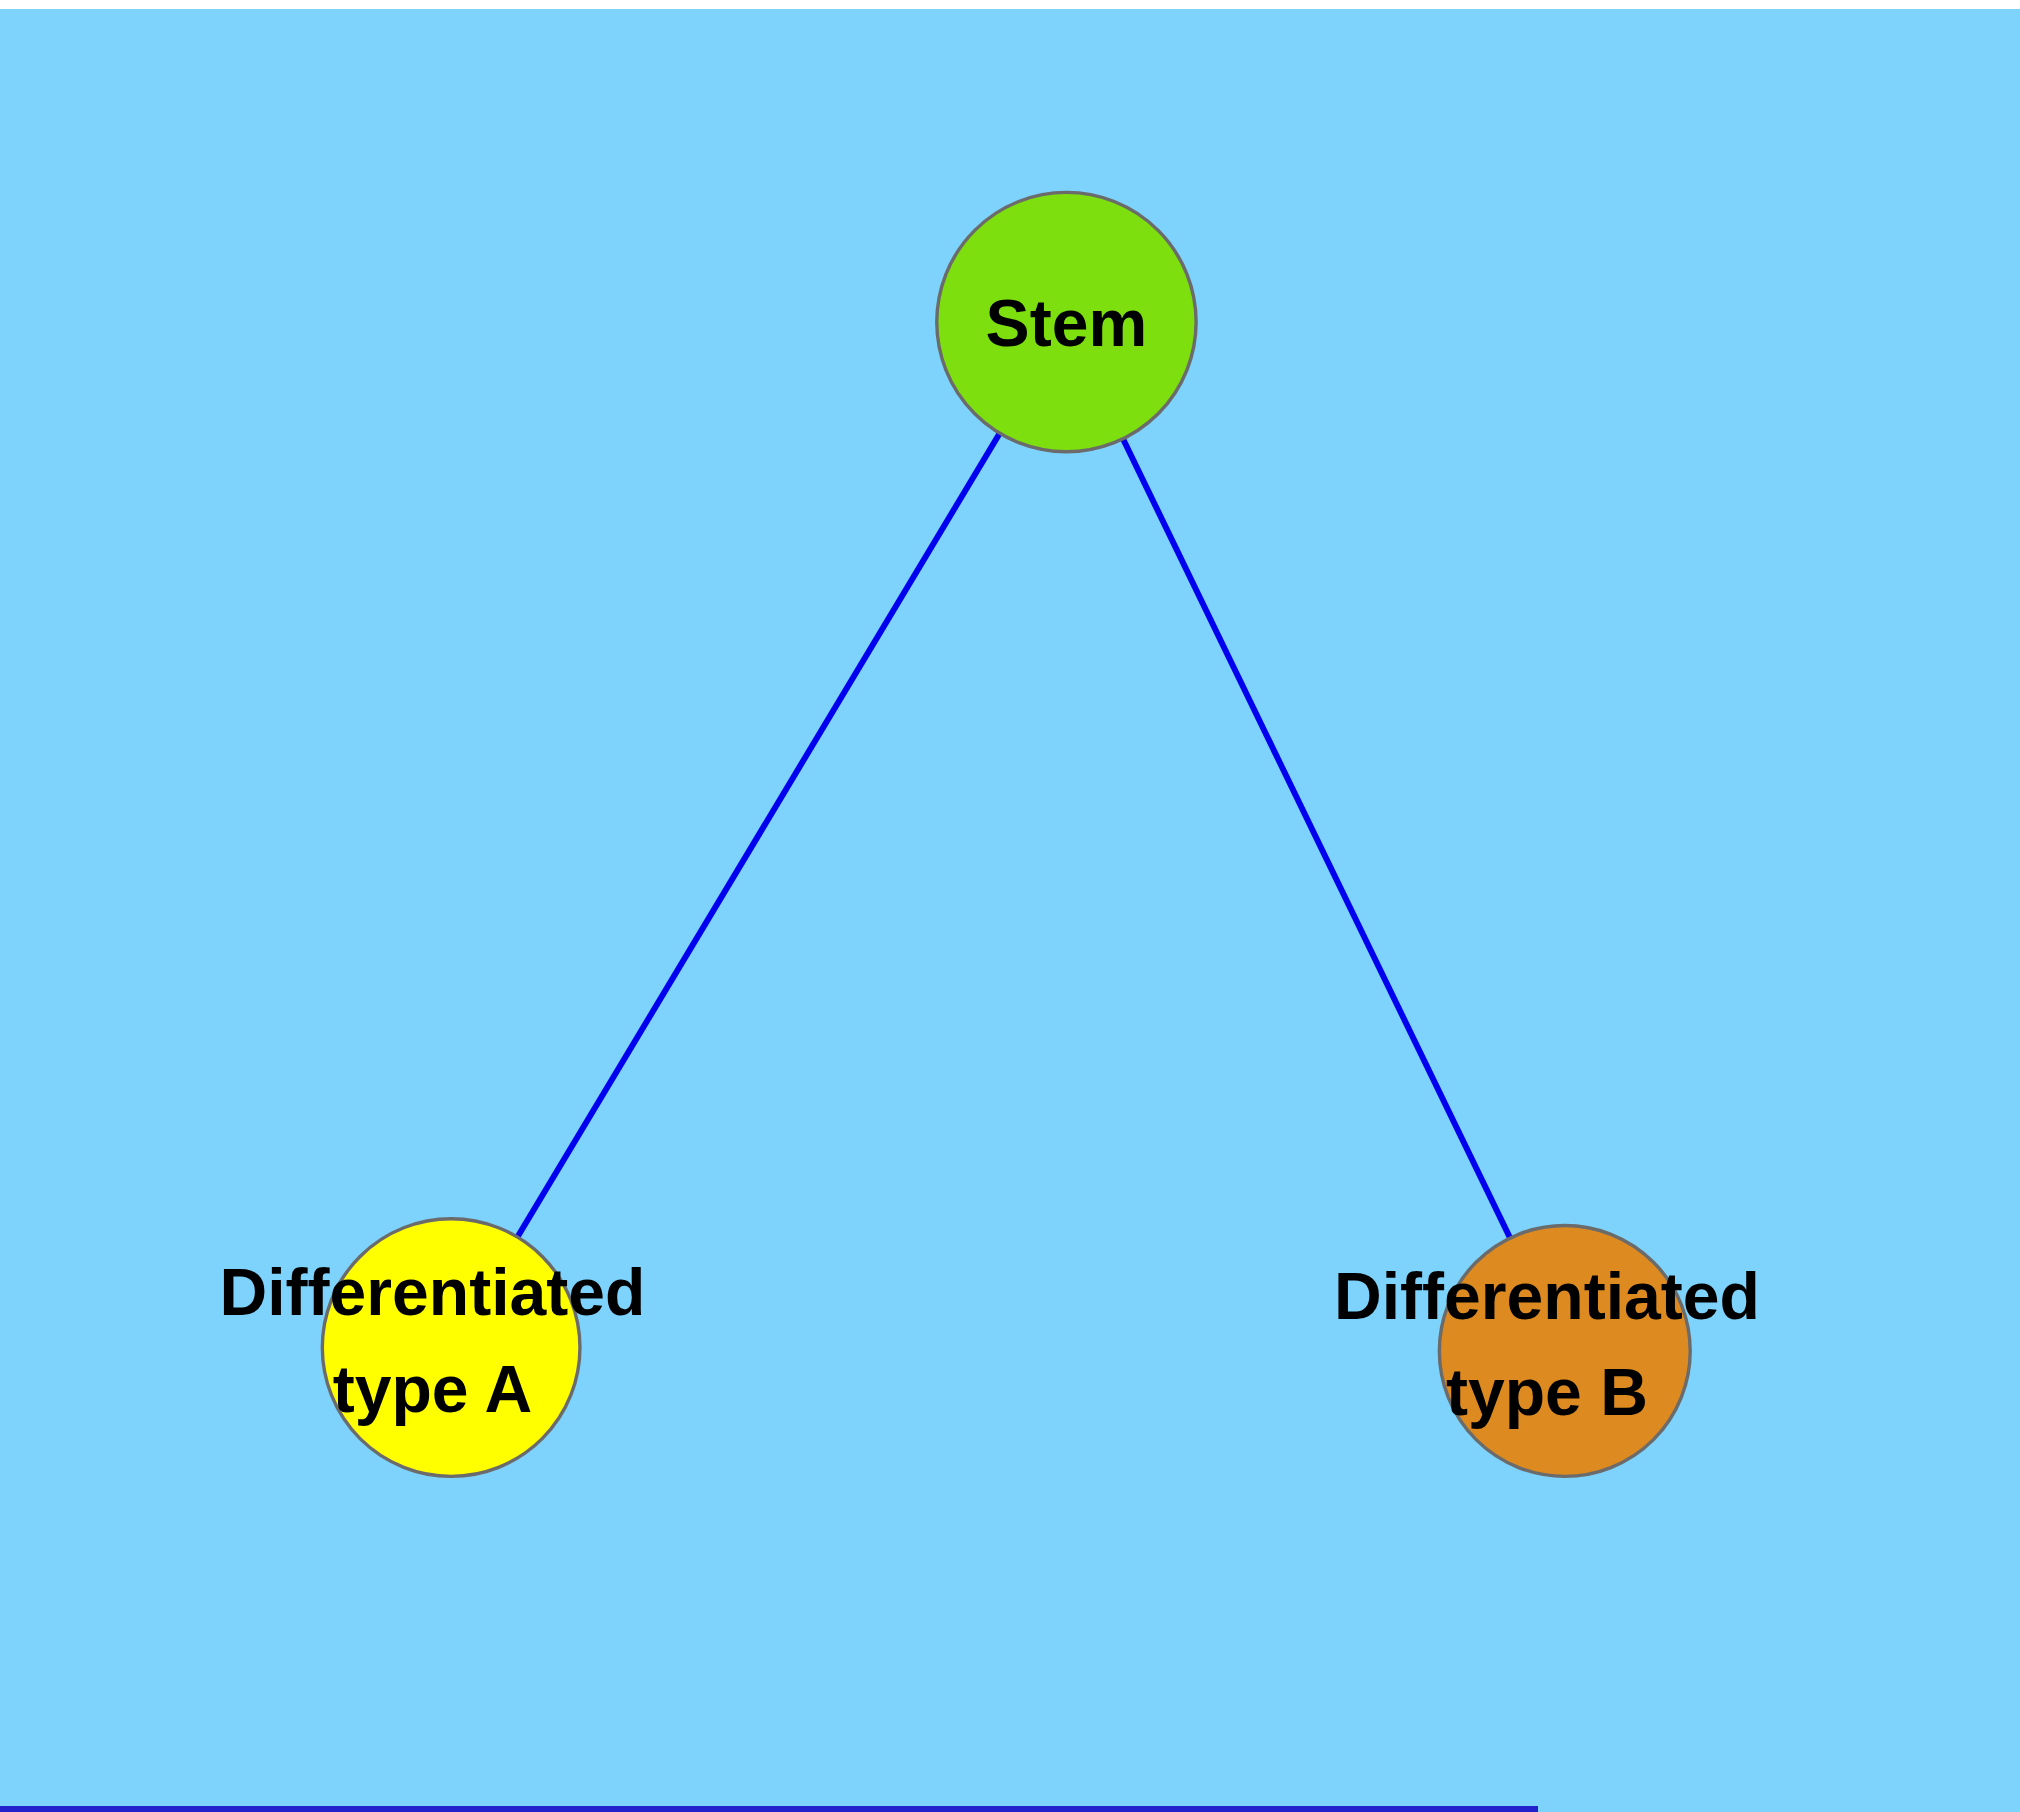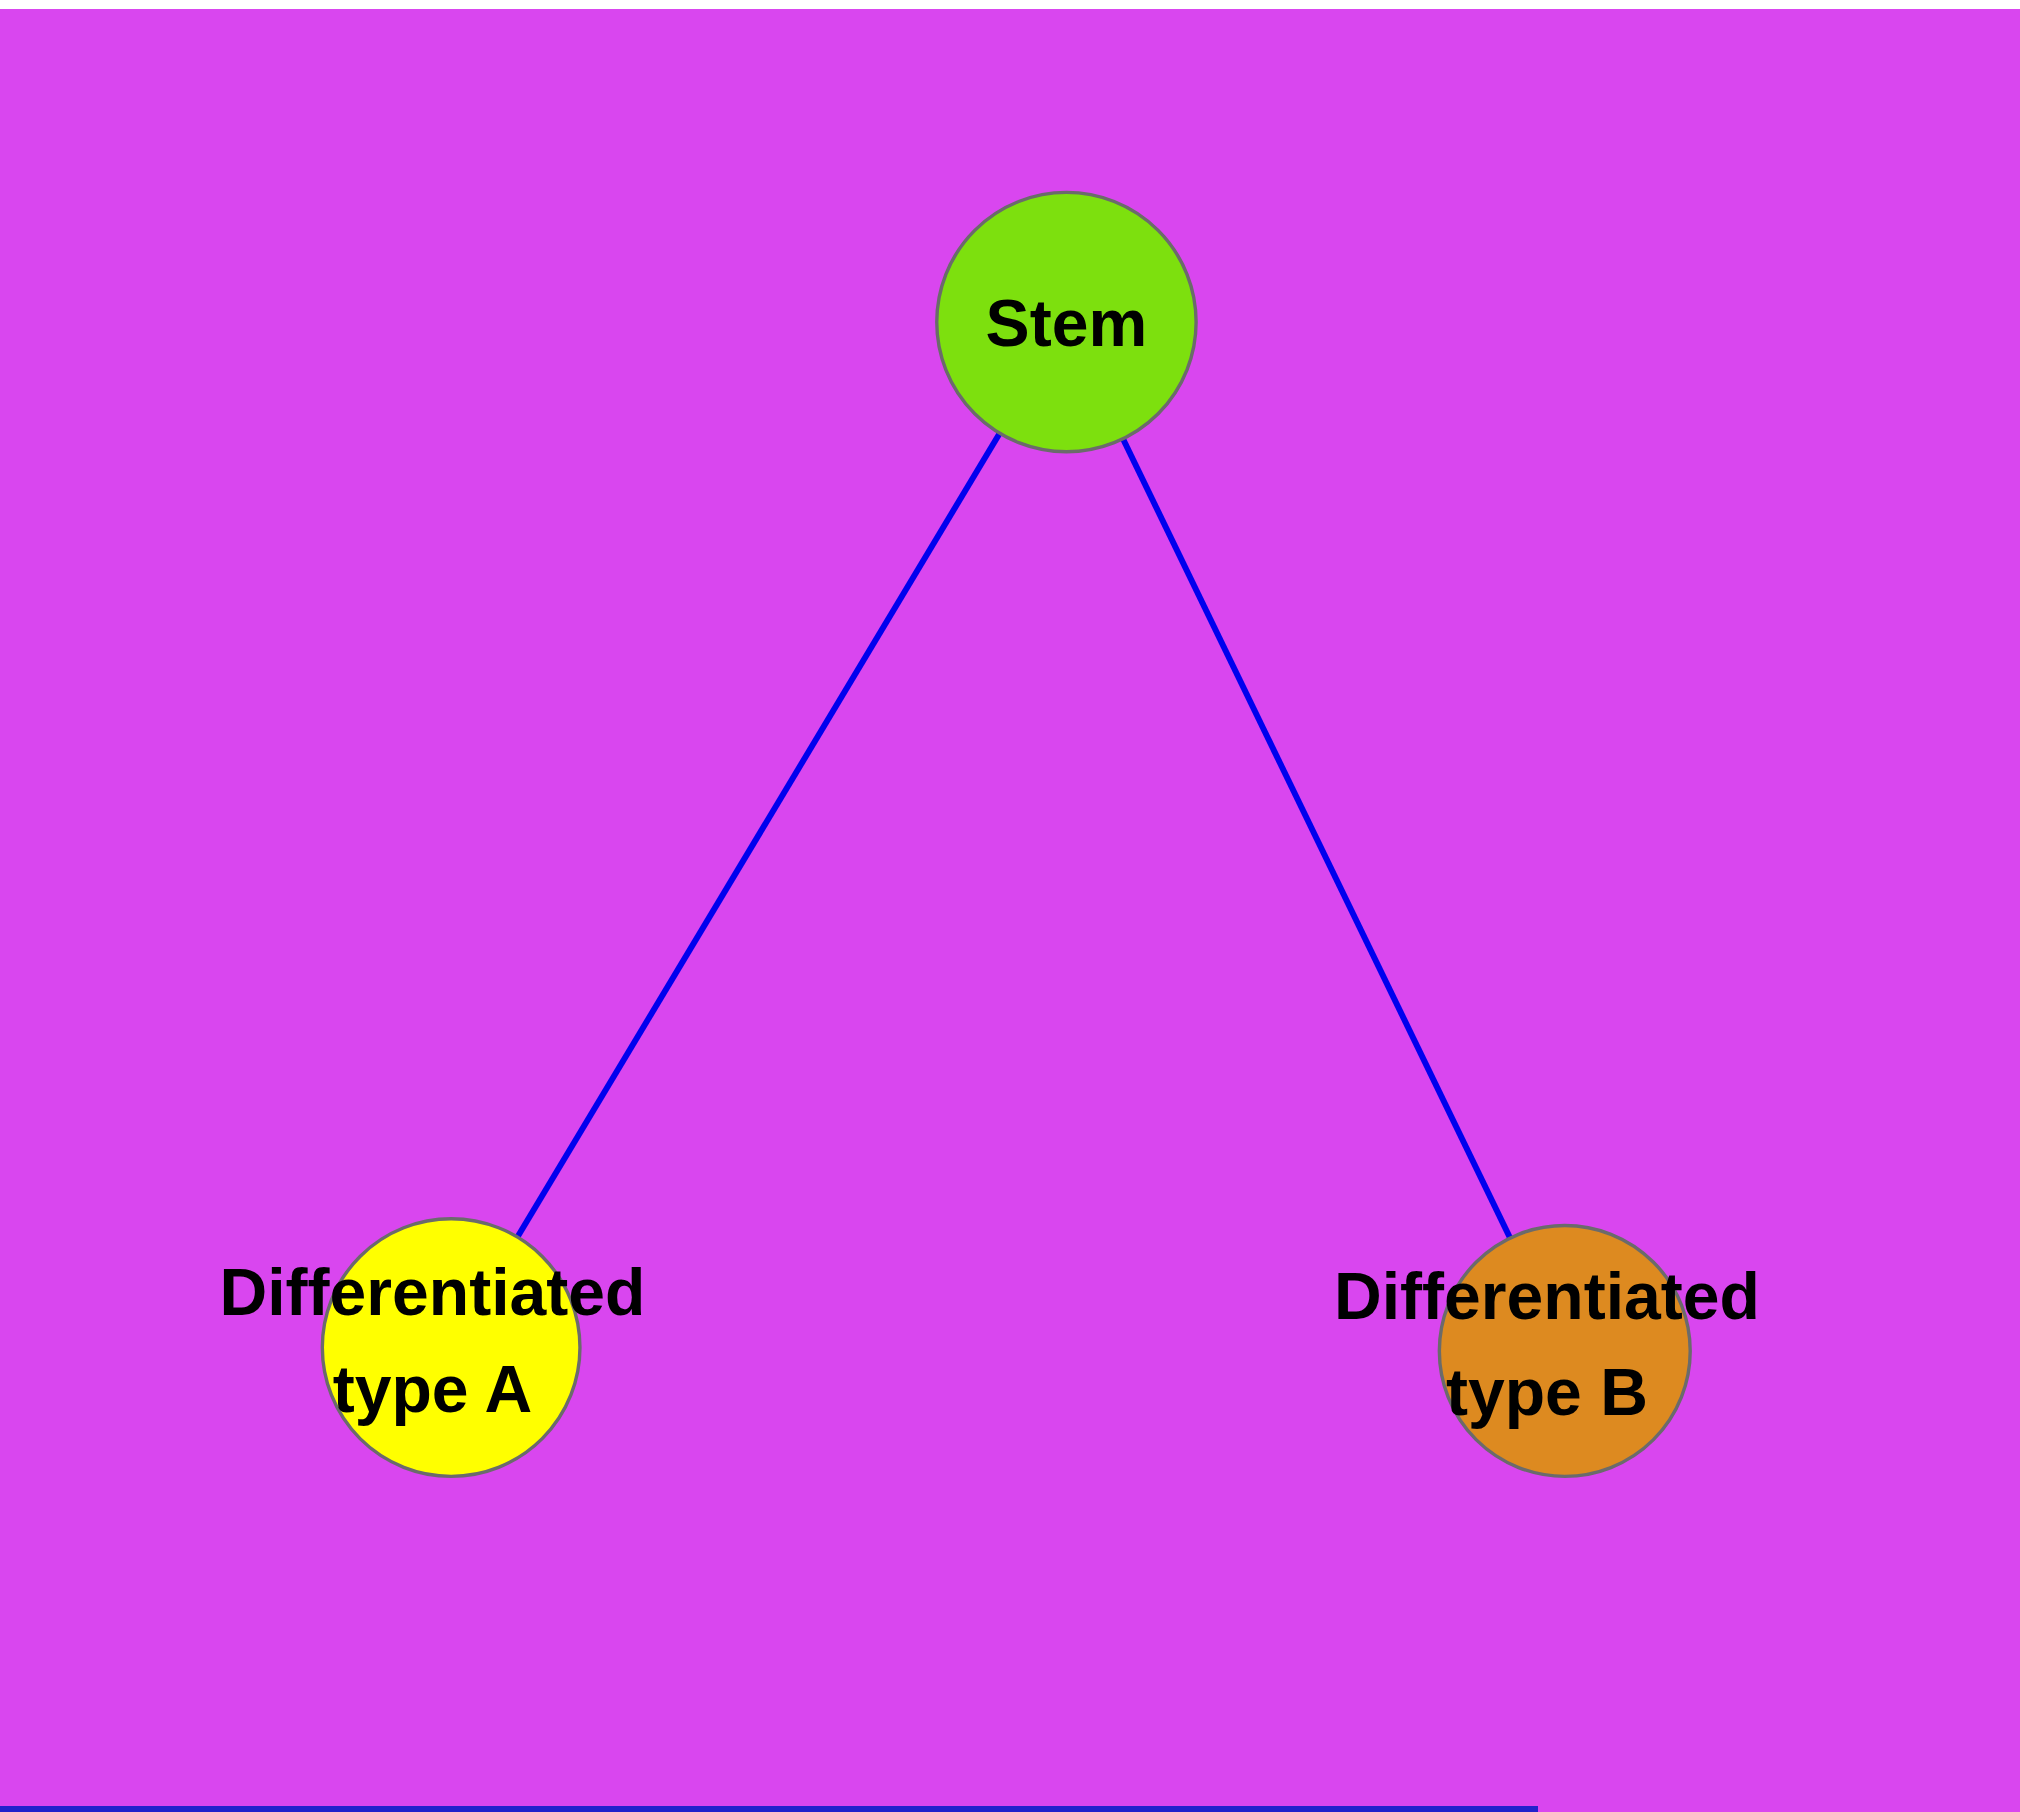--- a/index.html
+++ b/index.html
@@ -46,21 +46,21 @@
     font-family: "Liberation Sans", sans-serif;
     font-weight: bold;
     font-size: 78px;
     fill: #000000;
     text-anchor: middle;
   }
 </style>
 </head>
 <body>
 
-<div class="stage" style="background: #d946ef;">
+<div class="stage" style="background: #7dd3fc;">
 
   <svg class="graph" viewBox="0 0 2384 2138" preserveAspectRatio="xMidYMid meet">
 
     <line class="edge" x1="1258" y1="380" x2="532" y2="1590" stroke="#0000ee"></line>
 
     <line class="edge" x1="1258" y1="380" x2="1846" y2="1594" stroke="#0000ee"></line>
 
     <circle class="node" cx="1258" cy="380" r="153" fill="#7de00e"></circle>
 
     <circle class="node" cx="532" cy="1590" r="152" fill="#ffff00"></circle>

